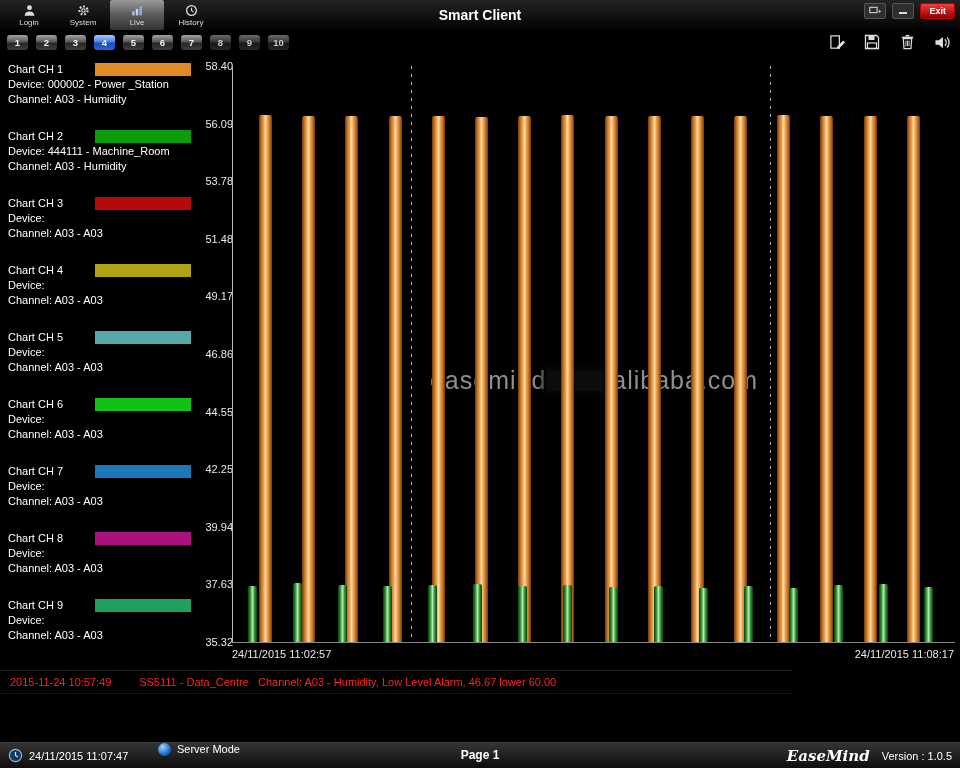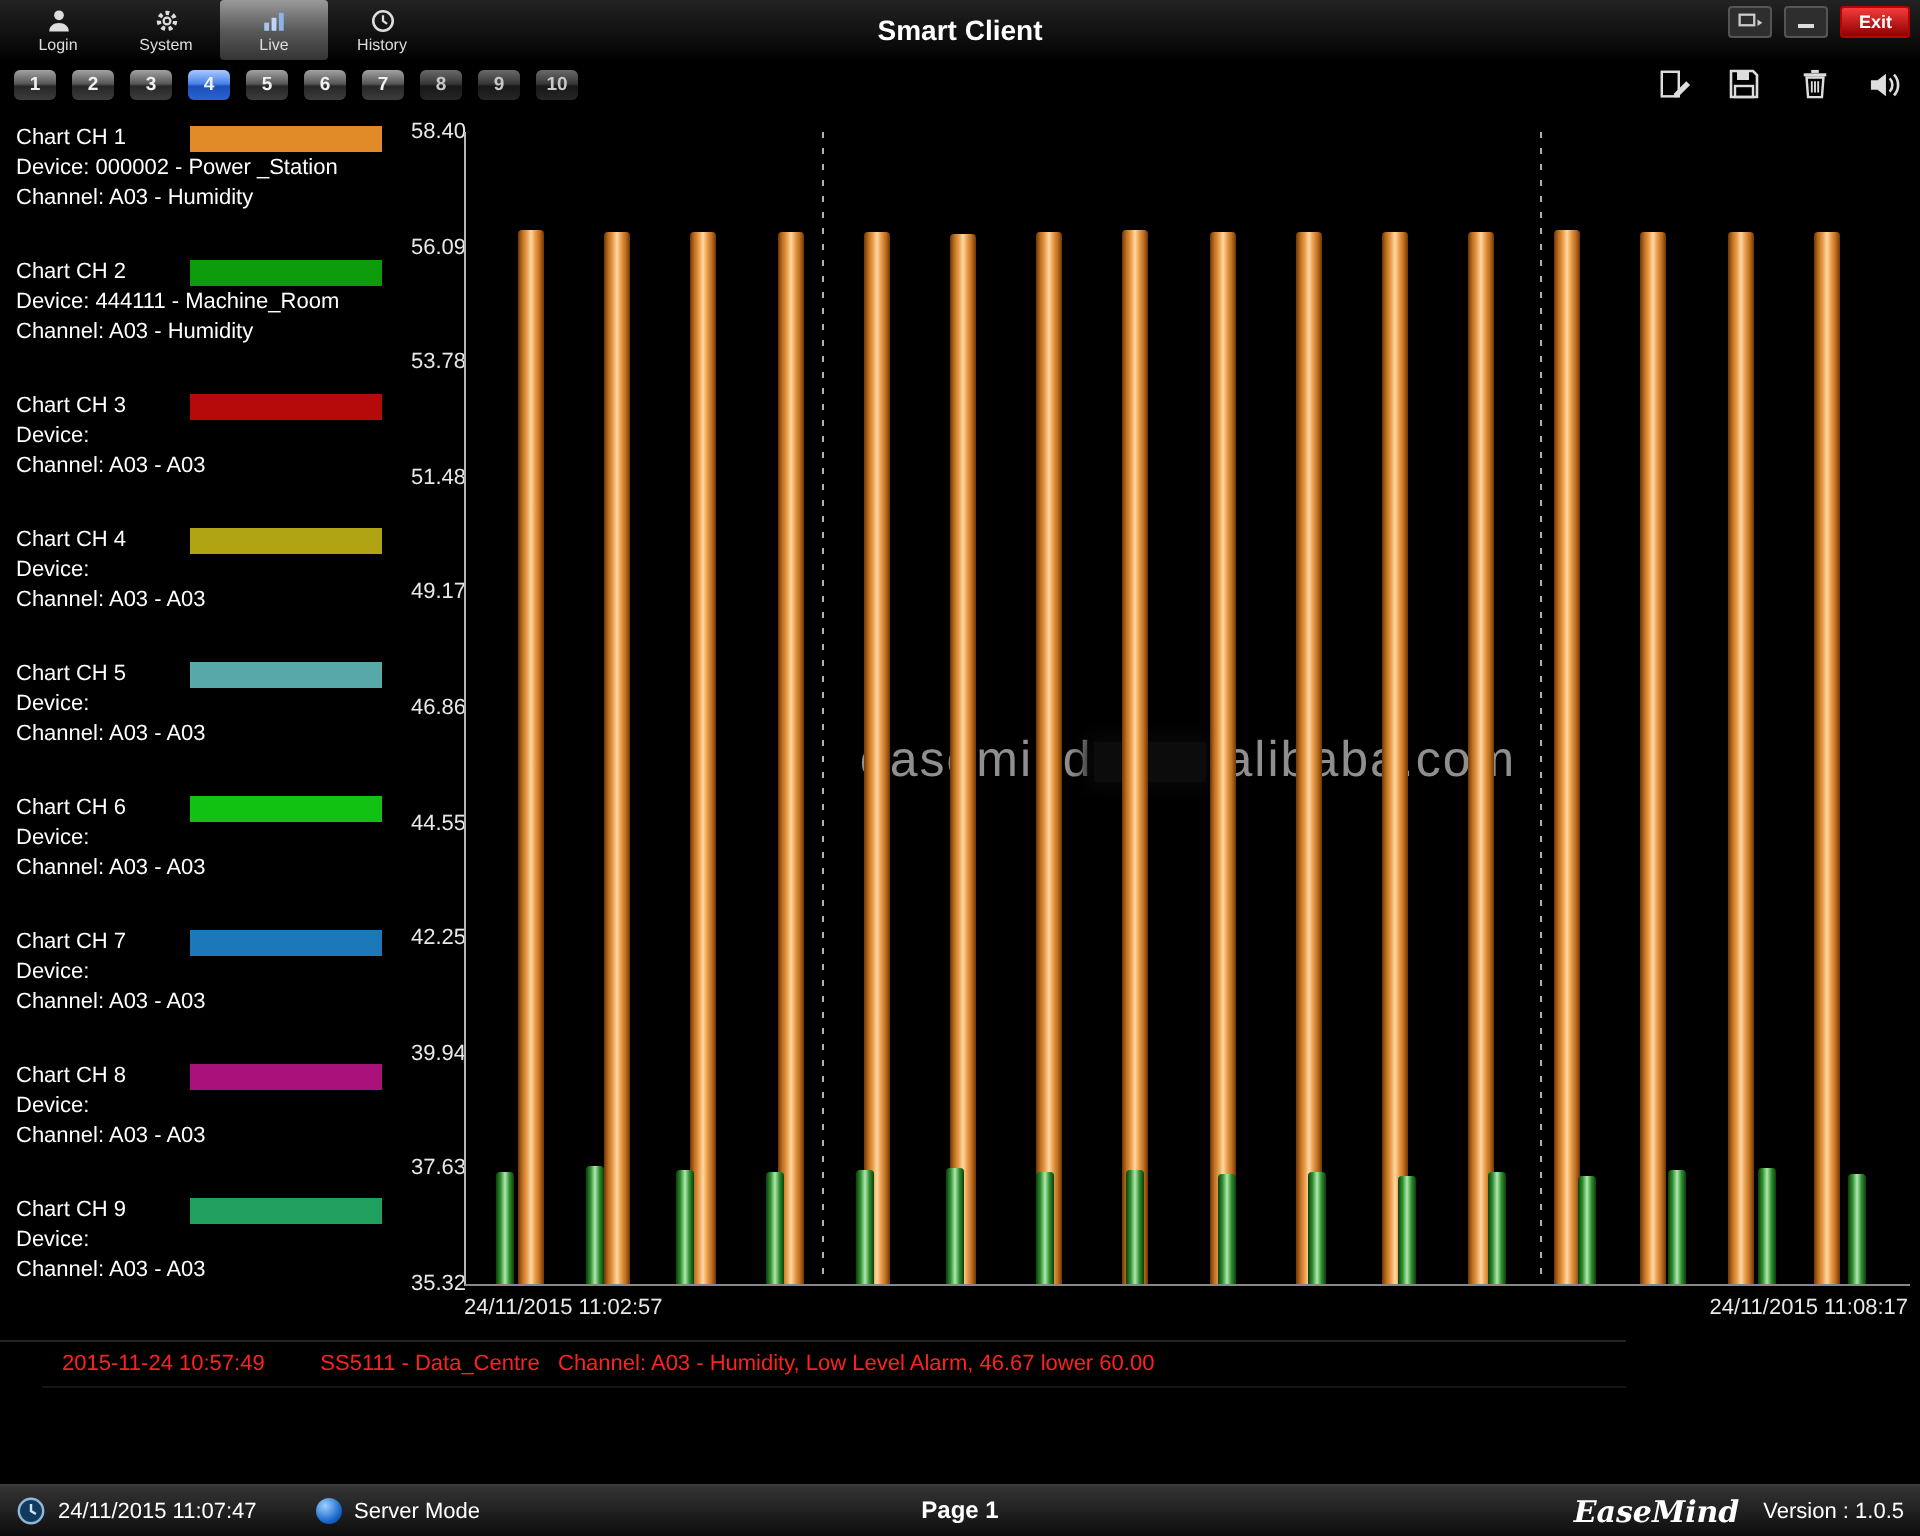--- a/index.html
+++ b/index.html
@@ -42,30 +42,30 @@
   .wm-box{display:inline-block;width:56px;height:20px;background:#0c0c0c;box-shadow:0 0 9px 4px rgba(8,8,8,.95);margin:0 1px;}
   .bars{position:absolute;left:0;right:0;top:0;bottom:0;display:flex;justify-content:space-between;align-items:flex-end;box-sizing:border-box;z-index:2;}
   .bars-orange{padding:0 35px 0 26px;}
   .bars-green{padding:0 22px 0 15px;z-index:3;}
   .bar{border-radius:2px 2px 0 0;}
   .bar.orange{width:13px;background:linear-gradient(90deg,#6e3606 0%,#b86a1e 15%,#eda04e 35%,#ffd9a6 50%,#eda04e 65%,#b86a1e 85%,#6e3606 100%);}
   .bar.green{width:9px;background:linear-gradient(90deg,#0b3f0b 0%,#2f8f2f 25%,#b0e8b0 50%,#2f8f2f 75%,#0b3f0b 100%);}
   .x-axis{position:absolute;left:36px;width:722px;top:592px;display:flex;justify-content:space-between;font-size:11px;color:#e8e8e8;}
 
   
-  .alarm-list{position:absolute;top:670px;left:0;width:792px;height:70px;border-top:1px solid #242424;padding-left:21px;}
+  .alarm-list{position:absolute;top:670px;left:0;width:792px;height:70px;border-top:1px solid #242424;}
   .alarm-row{position:relative;height:22px;line-height:22px;border-bottom:1px solid #151515;font-size:11px;color:#ff2121;cursor:pointer;}
   .a-time{position:absolute;left:10px;width:120px;white-space:nowrap;}
   .a-dev{position:absolute;left:133px;width:122px;white-space:nowrap;text-align:center;}
   .a-msg{position:absolute;left:258px;right:4px;white-space:nowrap;}
 
   
   .statusbar{position:absolute;top:742px;left:0;width:960px;height:26px;background:linear-gradient(180deg,#343434,#0d0d0d);border-top:1px solid #3c3c3c;box-sizing:border-box;}
   .sb-left{position:absolute;left:8px;top:0;height:25px;display:flex;align-items:center;gap:6px;color:#fff;font-size:11px;}
-  .sb-mode{position:absolute;left:158px;top:0;height:25px;display:flex;align-items:center;gap:6px;color:#fff;font-size:11px;}
+  .sb-mode{position:absolute;left:158px;top:0;height:25px;display:flex;gap:6px;color:#fff;font-size:11px;}
   .dot{width:13px;height:13px;border-radius:50%;background:radial-gradient(circle at 35% 30%,#9fd0ff,#1565c8 65%,#0a3a80);}
   .sb-page{position:absolute;left:0;right:0;top:0;height:25px;line-height:25px;text-align:center;color:#fff;font-size:12px;font-weight:bold;pointer-events:none;}
   .sb-right{position:absolute;right:8px;top:0;height:25px;display:flex;align-items:center;gap:12px;}
   .brand{font-family:"DejaVu Serif",serif;font-style:italic;font-weight:bold;font-size:15px;color:#fff;}
   .version{color:#fff;font-size:11px;}
   svg{display:block;}
 </style>
 </head>
 <body>
 

